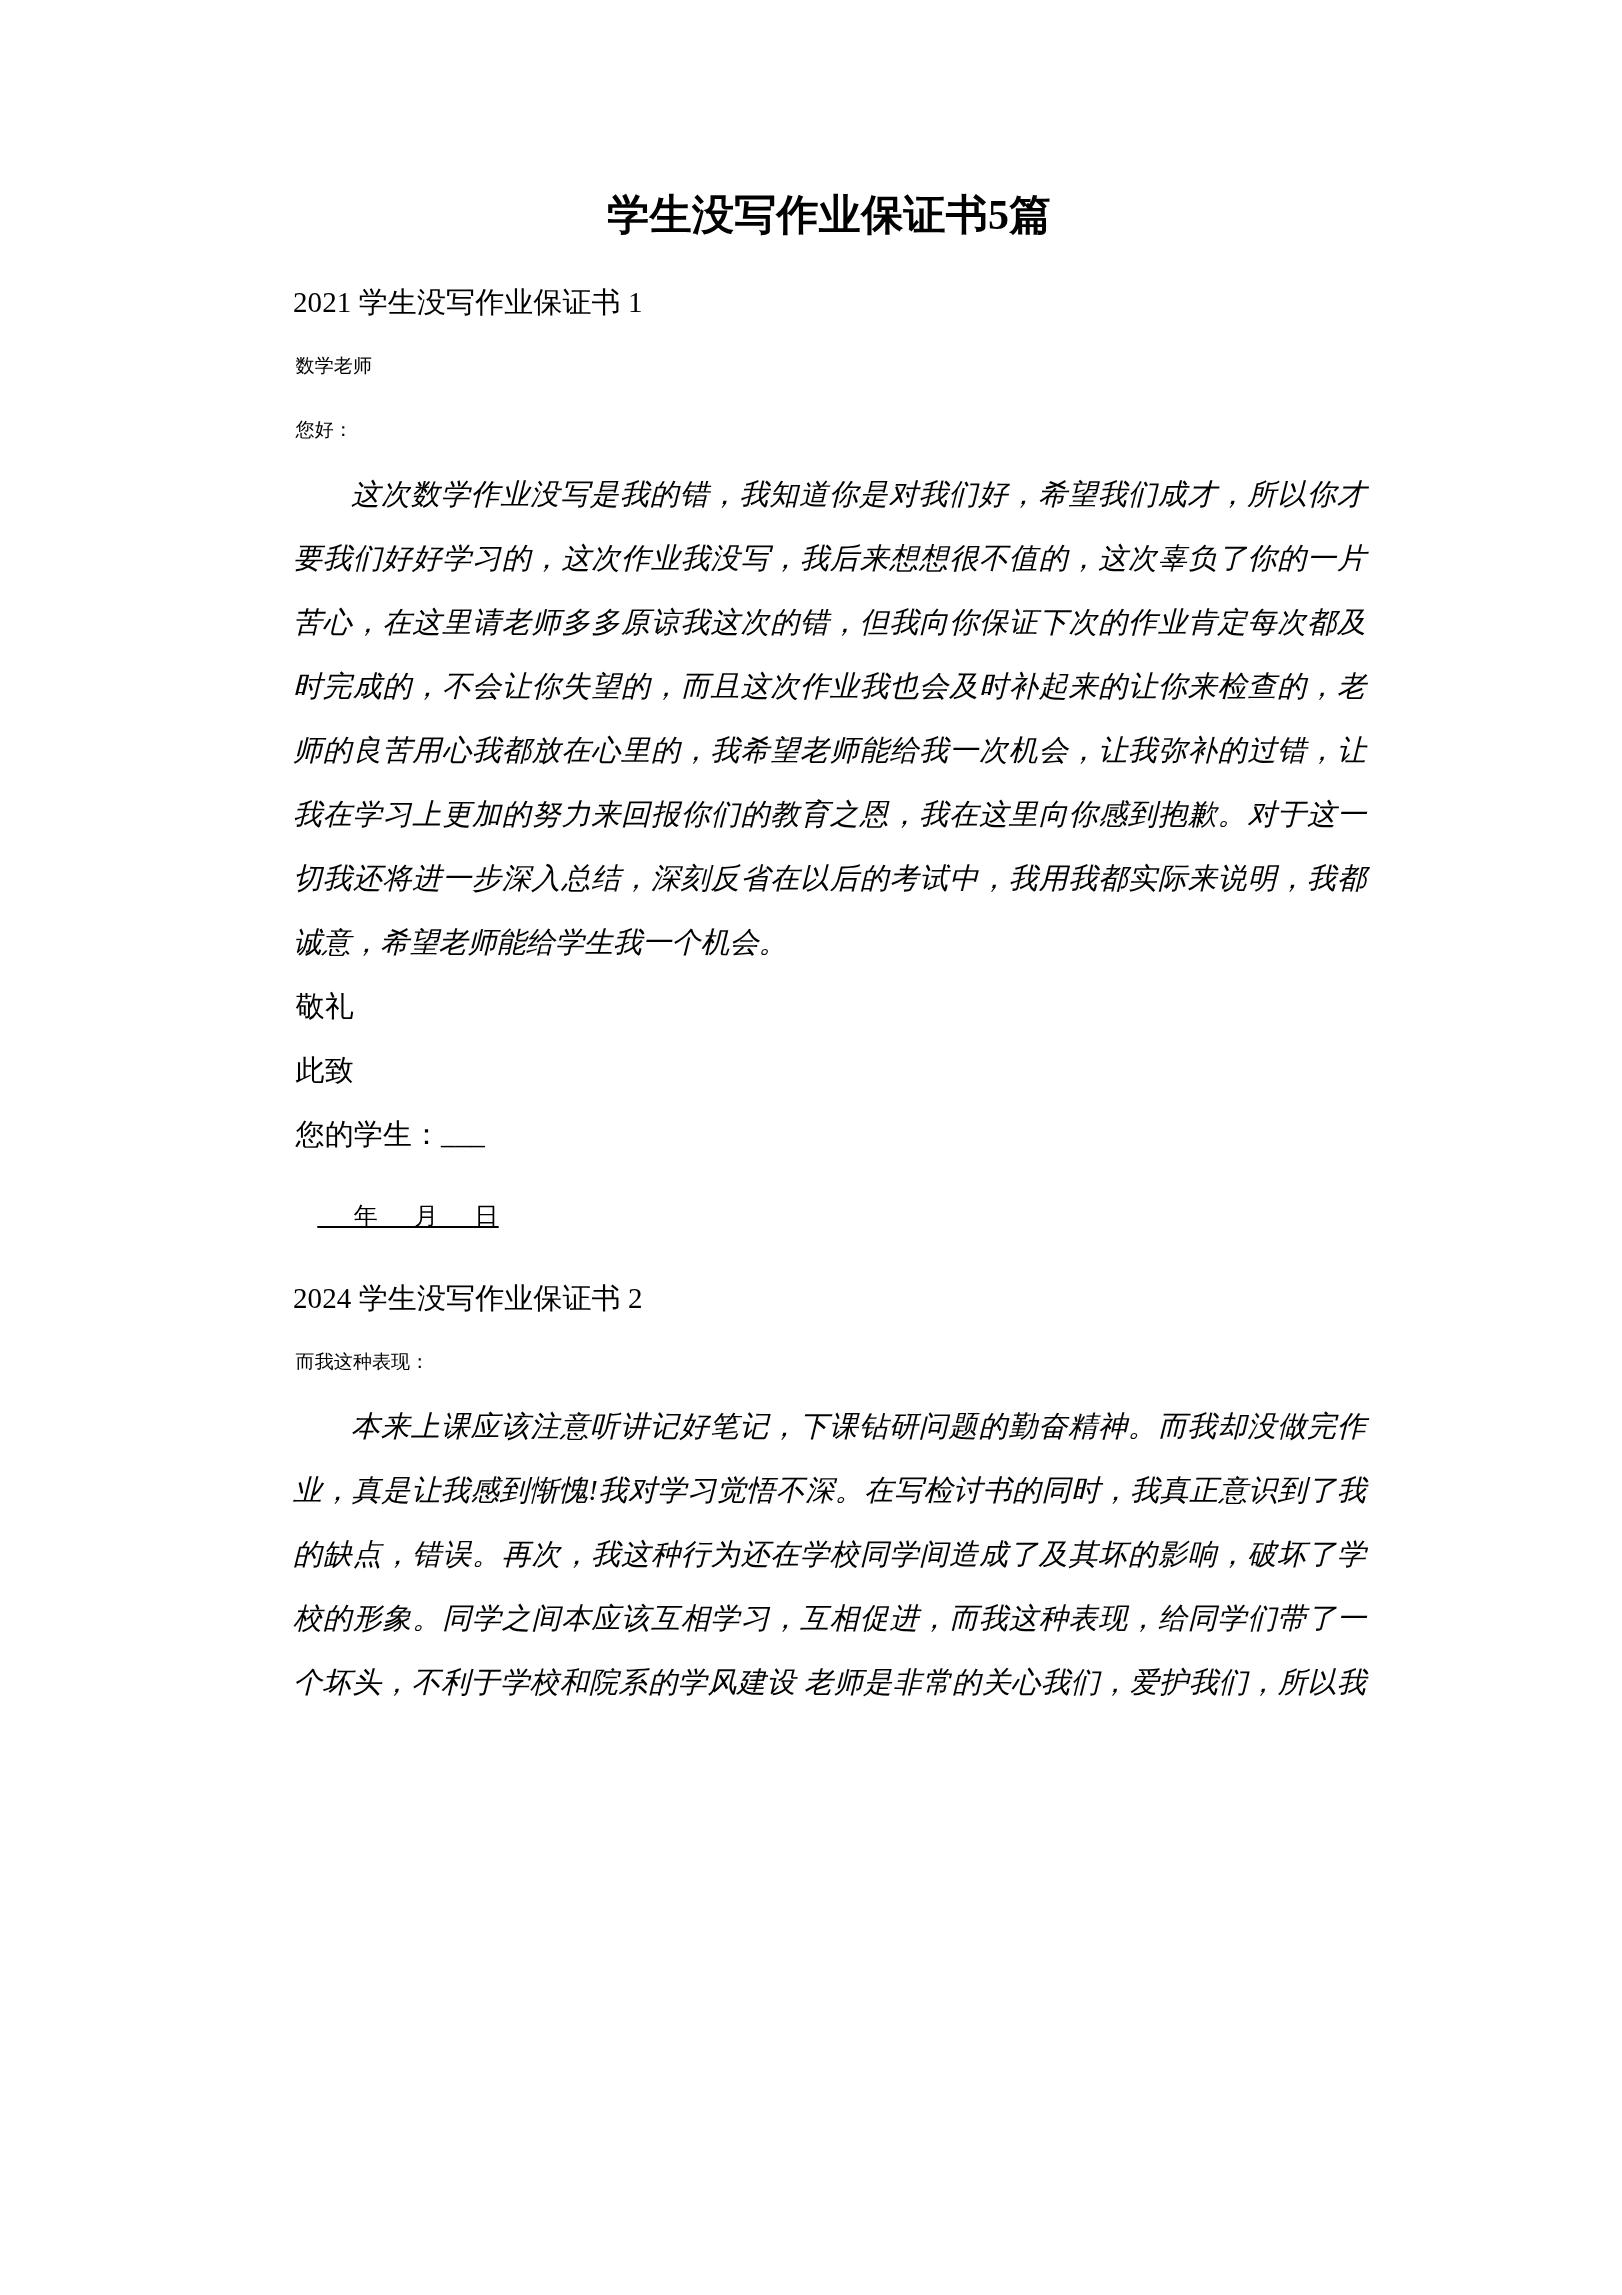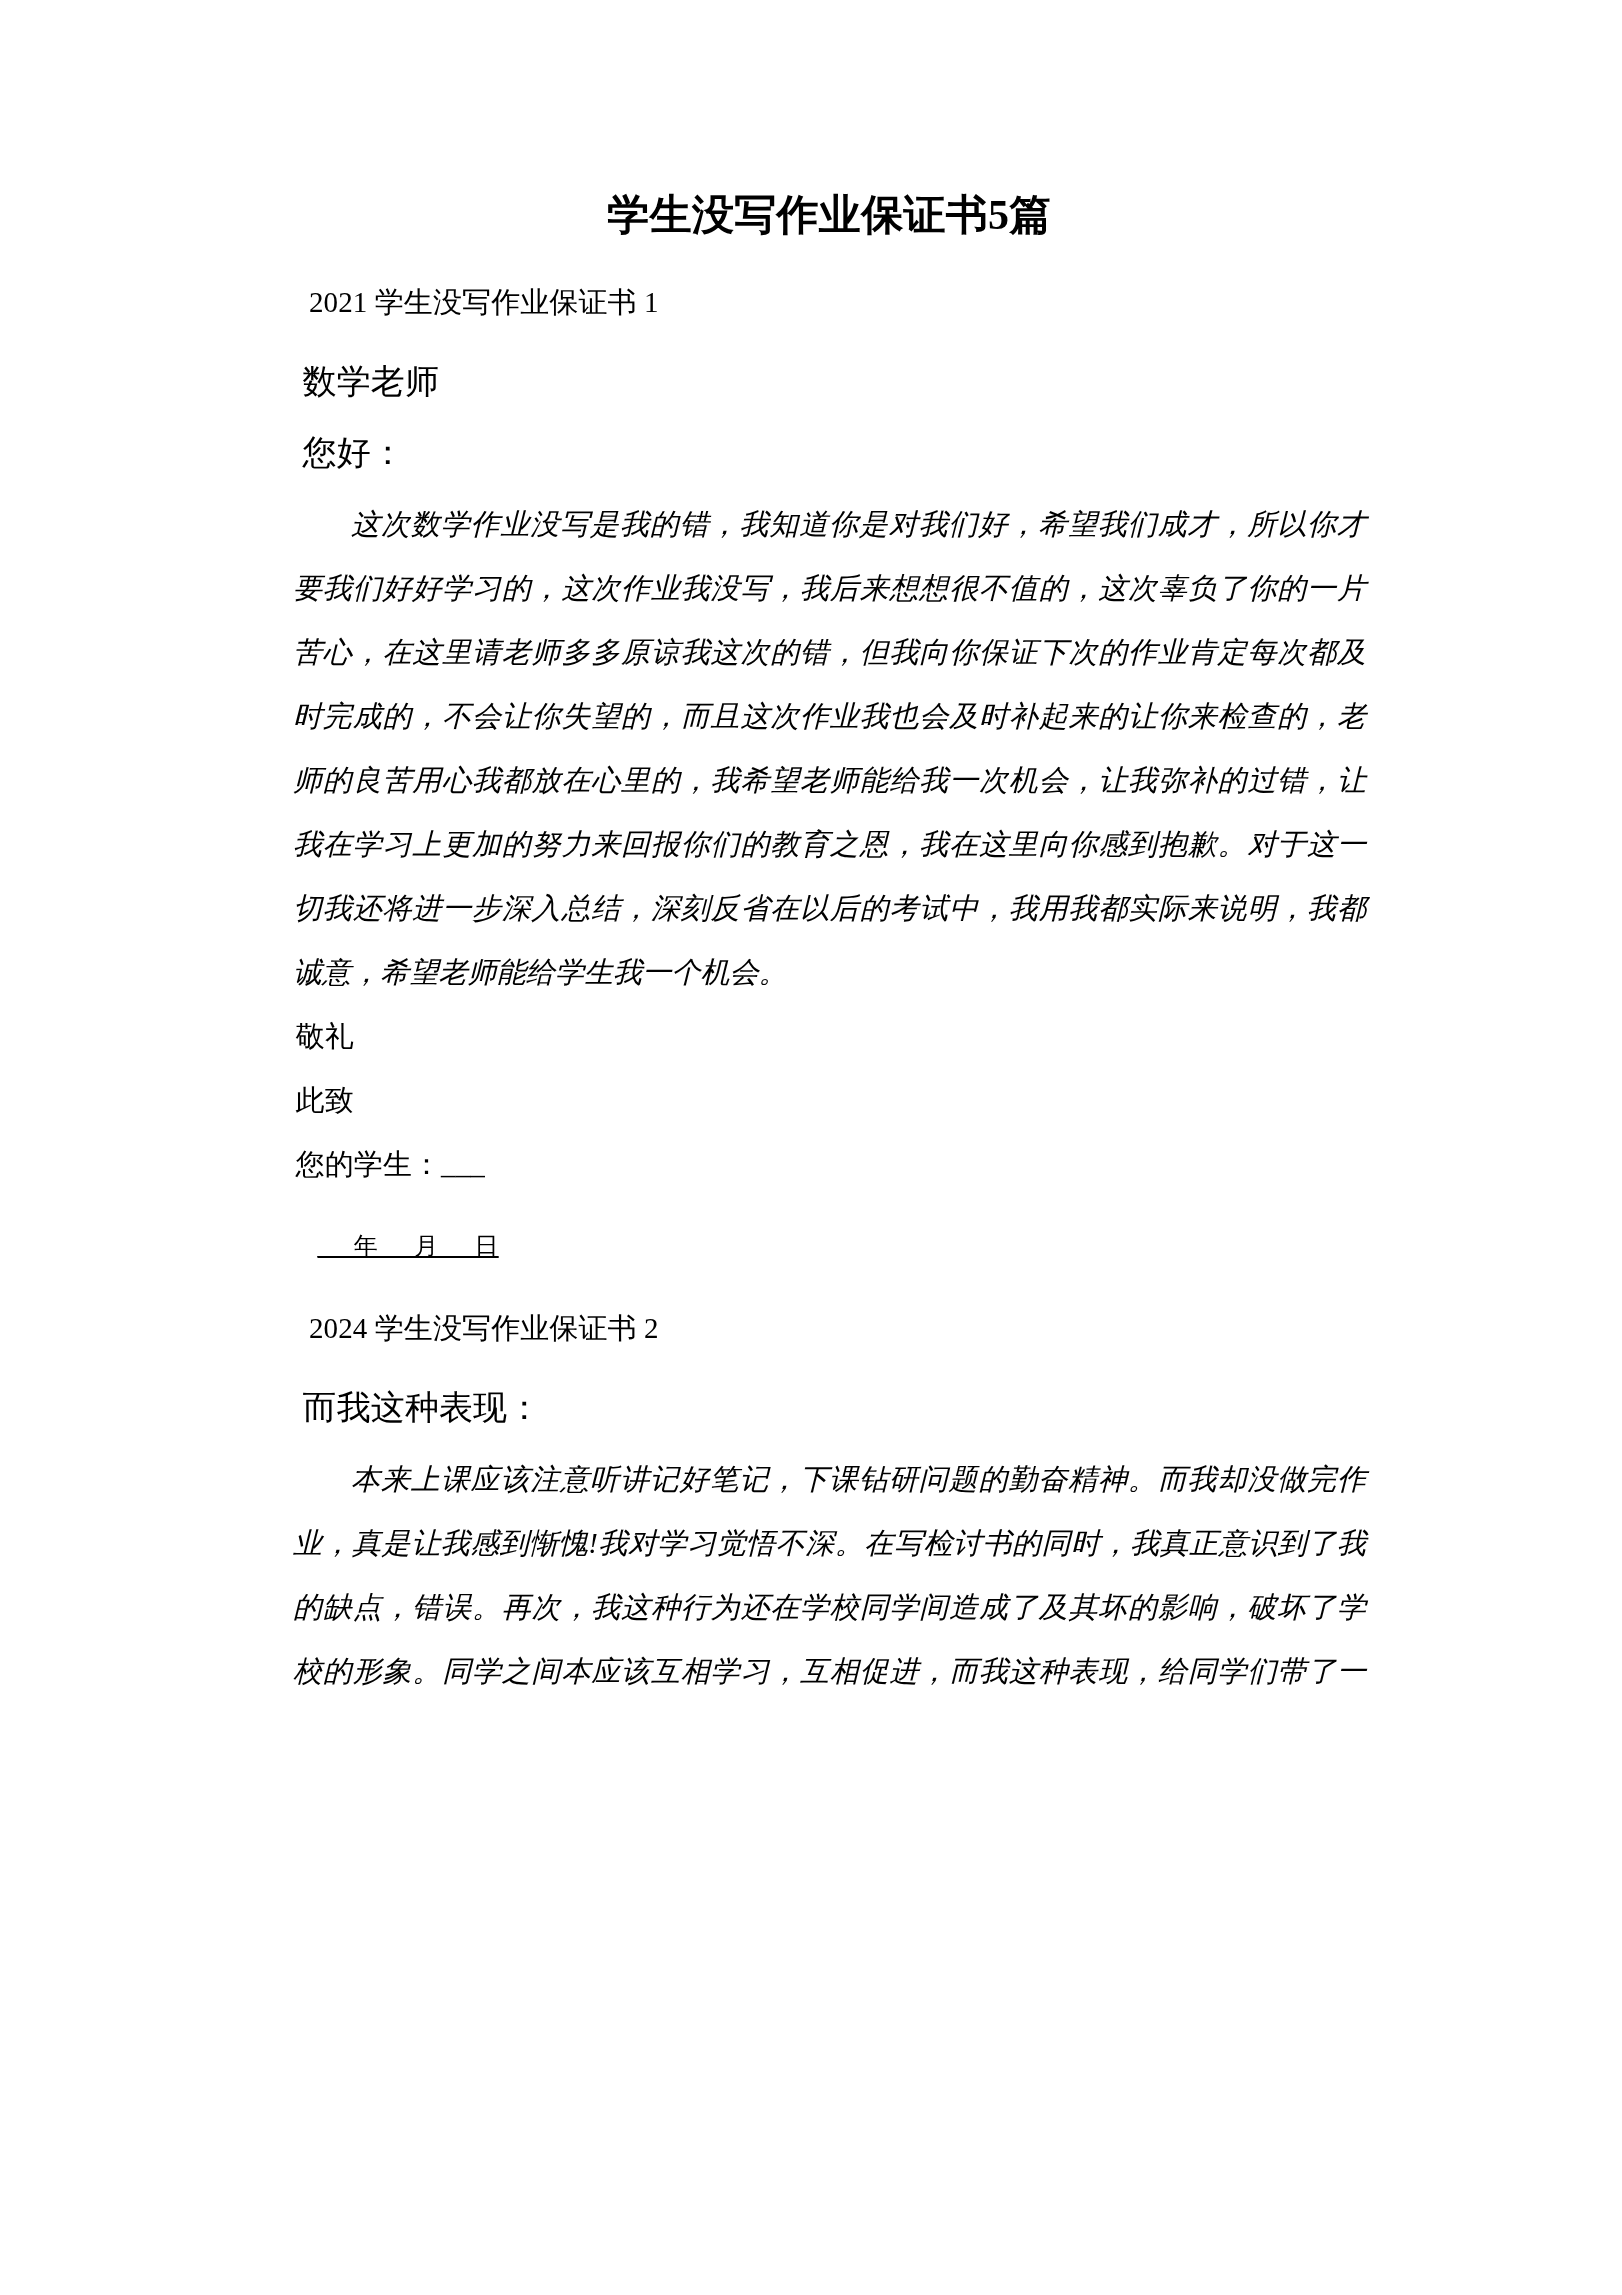--- a/index.html
+++ b/index.html
@@ -32,32 +32,32 @@
     text-align: center;
     letter-spacing: 0.3px;
     margin: 0;
     padding-top: 192px;
     padding-bottom: 0;
     white-space: nowrap;
   }
   .sec-head {
     font-size: 29px;
     line-height: 64px;
-    margin: 16px;
+    margin: 0;
     text-indent: 0;
     letter-spacing: 0.1px;
     font-family: Liberation Serif, serif;
   }
   .sec-head-1 {
     margin-top: 31px;
   }
   .salutation {
-    font-size: 34px;
+    font-size: 19px;
     line-height: 64px;
-    margin: 7px;
+    margin: 0;
     text-indent: 0;
     letter-spacing: 0.1px;
   }
   .body-par {
     font-size: 29px;
     line-height: 64px;
     margin: 0;
     text-indent: 58px;
     text-align: justify;
     text-justify: inter-ideograph;

